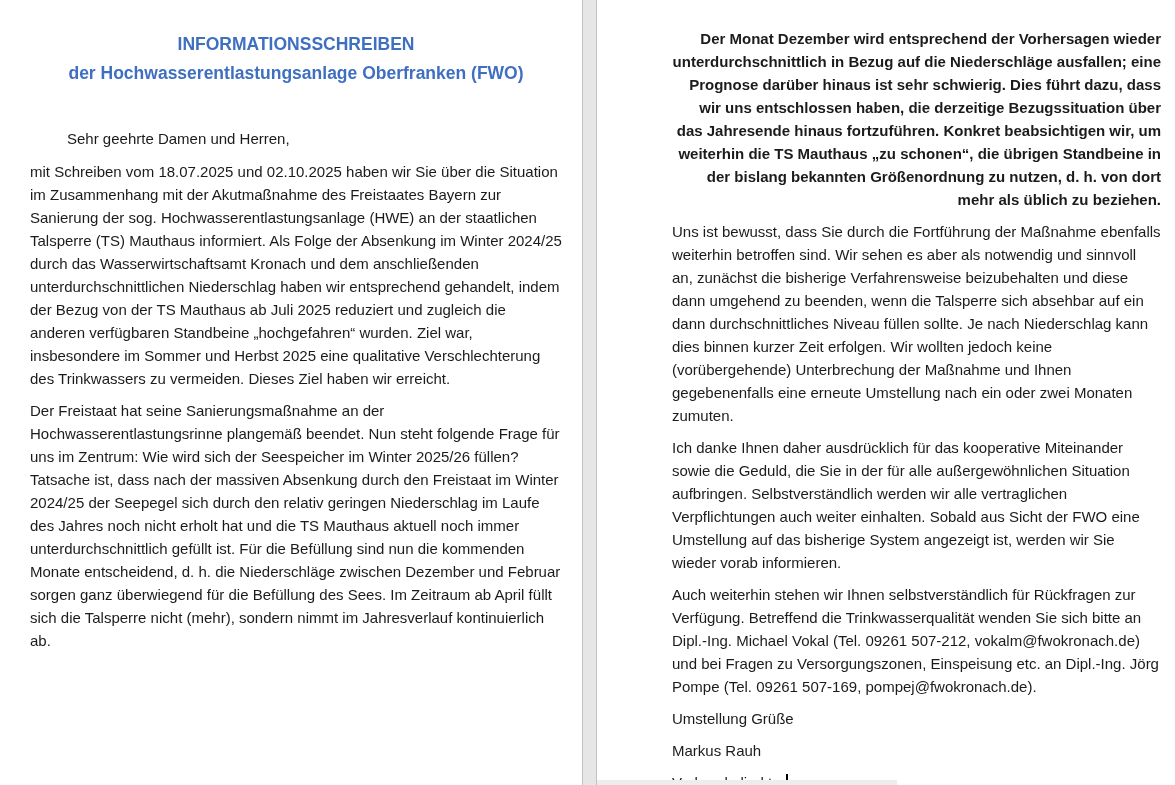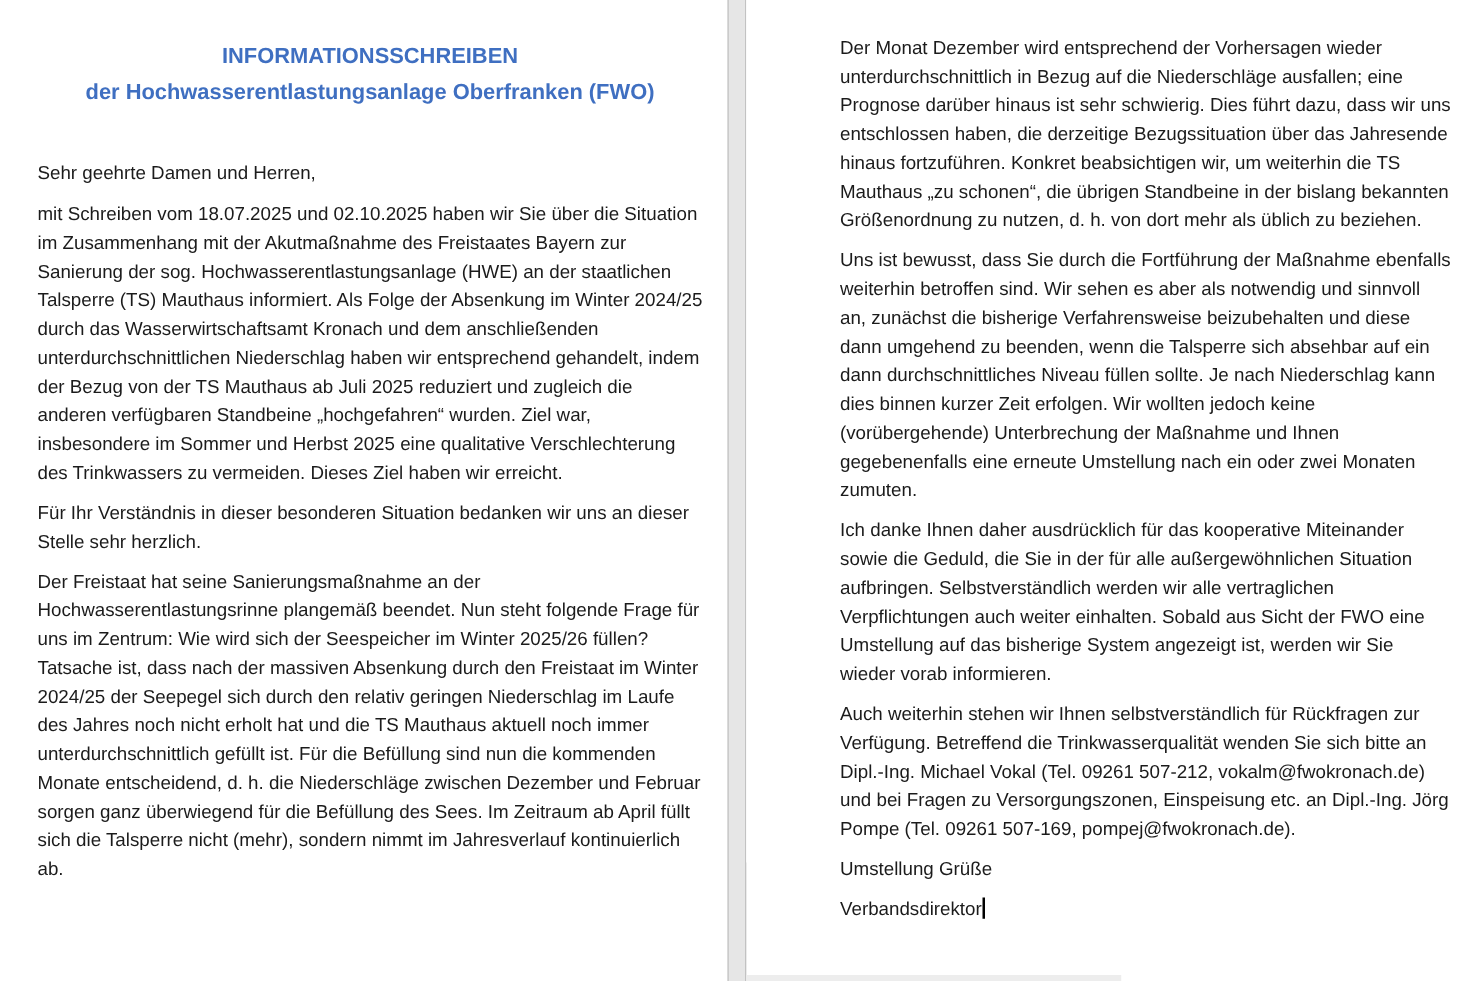--- a/index.html
+++ b/index.html
@@ -25,47 +25,47 @@
   .content1 { padding:30px 20px 0 30px; }
   .content2 { padding:27px 14px 0 75px; }
   .title-line {
     color:#3f6fc1; font-weight:bold; font-size:17.5px; line-height:29px;
     text-align:center; margin:0;
   }
   p.body-par {
     font-size:15px; line-height:23px; color:#1b1b1b;
     margin:0 0 9px 0;
   }
-  p.bold { font-weight:normal; }
-  p.salutation { margin-top:39px; margin-bottom:10px; }
+  p.bold { font-weight:bold;text-align:right; }
+  p.salutation { margin-top:39px; margin-bottom:10px;margin-left:37px; }
   #text-caret {
     display:inline-block; width:1.5px; height:17px; background:#000;
     vertical-align:-3px; margin-left:1px;
   }
 </style>
 </head>
 <body>
 
 <div class="page" id="page1">
   <div class="content1">
     <p class="title-line">INFORMATIONSSCHREIBEN</p>
     <p class="title-line">der Hochwasserentlastungsanlage Oberfranken (FWO)</p>
     <p class="body-par salutation">Sehr geehrte Damen und Herren,</p>
     <p class="body-par">mit Schreiben vom 18.07.2025 und 02.10.2025 haben wir Sie über die Situation im Zusammenhang mit der Akutmaßnahme des Freistaates Bayern zur Sanierung der sog. Hochwasserentlastungsanlage (HWE) an der staatlichen Talsperre (TS) Mauthaus informiert. Als Folge der Absenkung im Winter 2024/25 durch das Wasserwirtschaftsamt Kronach und dem anschließenden unterdurchschnittlichen Niederschlag haben wir entsprechend gehandelt, indem der Bezug von der TS Mauthaus ab Juli 2025 reduziert und zugleich die anderen verfügbaren Standbeine „hochgefahren“ wurden. Ziel war, insbesondere im Sommer und Herbst 2025 eine qualitative Verschlechterung des Trinkwassers zu vermeiden. Dieses Ziel haben wir erreicht.</p>
-    <p class="body-par bold">Für Ihr Verständnis in dieser besonderen Situation bedanken wir uns an dieser Stelle sehr herzlich.</p>
     <p class="body-par">Der Freistaat hat seine Sanierungsmaßnahme an der Hochwasserentlastungsrinne plangemäß beendet. Nun steht folgende Frage für uns im Zentrum: Wie wird sich der Seespeicher im Winter 2025/26 füllen? Tatsache ist, dass nach der massiven Absenkung durch den Freistaat im Winter 2024/25 der Seepegel sich durch den relativ geringen Niederschlag im Laufe des Jahres noch nicht erholt hat und die TS Mauthaus aktuell noch immer unterdurchschnittlich gefüllt ist. Für die Befüllung sind nun die kommenden Monate entscheidend, d. h. die Niederschläge zwischen Dezember und Februar sorgen ganz überwiegend für die Befüllung des Sees. Im Zeitraum ab April füllt sich die Talsperre nicht (mehr), sondern nimmt im Jahresverlauf kontinuierlich ab.</p>
   </div>
 </div>
 
 <div id="page-gap"></div>
 
 <div class="page" id="page2">
   <div class="content2">
     <p class="body-par bold">Der Monat Dezember wird entsprechend der Vorhersagen wieder unterdurchschnittlich in Bezug auf die Niederschläge ausfallen; eine Prognose darüber hinaus ist sehr schwierig. Dies führt dazu, dass wir uns entschlossen haben, die derzeitige Bezugssituation über das Jahresende hinaus fortzuführen. Konkret beabsichtigen wir, um weiterhin die TS Mauthaus „zu schonen“, die übrigen Standbeine in der bislang bekannten Größenordnung zu nutzen, d. h. von dort mehr als üblich zu beziehen.</p>
     <p class="body-par">Uns ist bewusst, dass Sie durch die Fortführung der Maßnahme ebenfalls weiterhin betroffen sind. Wir sehen es aber als notwendig und sinnvoll an, zunächst die bisherige Verfahrensweise beizubehalten und diese dann umgehend zu beenden, wenn die Talsperre sich absehbar auf ein dann durchschnittliches Niveau füllen sollte. Je nach Niederschlag kann dies binnen kurzer Zeit erfolgen. Wir wollten jedoch keine (vorübergehende) Unterbrechung der Maßnahme und Ihnen gegebenenfalls eine erneute Umstellung nach ein oder zwei Monaten zumuten.</p>
     <p class="body-par">Ich danke Ihnen daher ausdrücklich für das kooperative Miteinander sowie die Geduld, die Sie in der für alle außergewöhnlichen Situation aufbringen. Selbstverständlich werden wir alle vertraglichen Verpflichtungen auch weiter einhalten. Sobald aus Sicht der FWO eine Umstellung auf das bisherige System angezeigt ist, werden wir Sie wieder vorab informieren.</p>
     <p class="body-par">Auch weiterhin stehen wir Ihnen selbstverständlich für Rückfragen zur Verfügung. Betreffend die Trinkwasserqualität wenden Sie sich bitte an Dipl.-Ing. Michael Vokal (Tel. 09261 507-212, vokalm@fwokronach.de) und bei Fragen zu Versorgungszonen, Einspeisung etc. an Dipl.-Ing. Jörg Pompe (Tel. 09261 507-169, pompej@fwokronach.de).</p>
     <p class="body-par">Umstellung Grüße</p>
+    <p class="body-par">Markus Rauh</p>
     <p class="body-par"><span>Verbandsdirektor</span><span id="text-caret"></span></p>
   </div>
 </div>
 
 <div id="page-bottom-edge"></div>
 
 </body></html>

